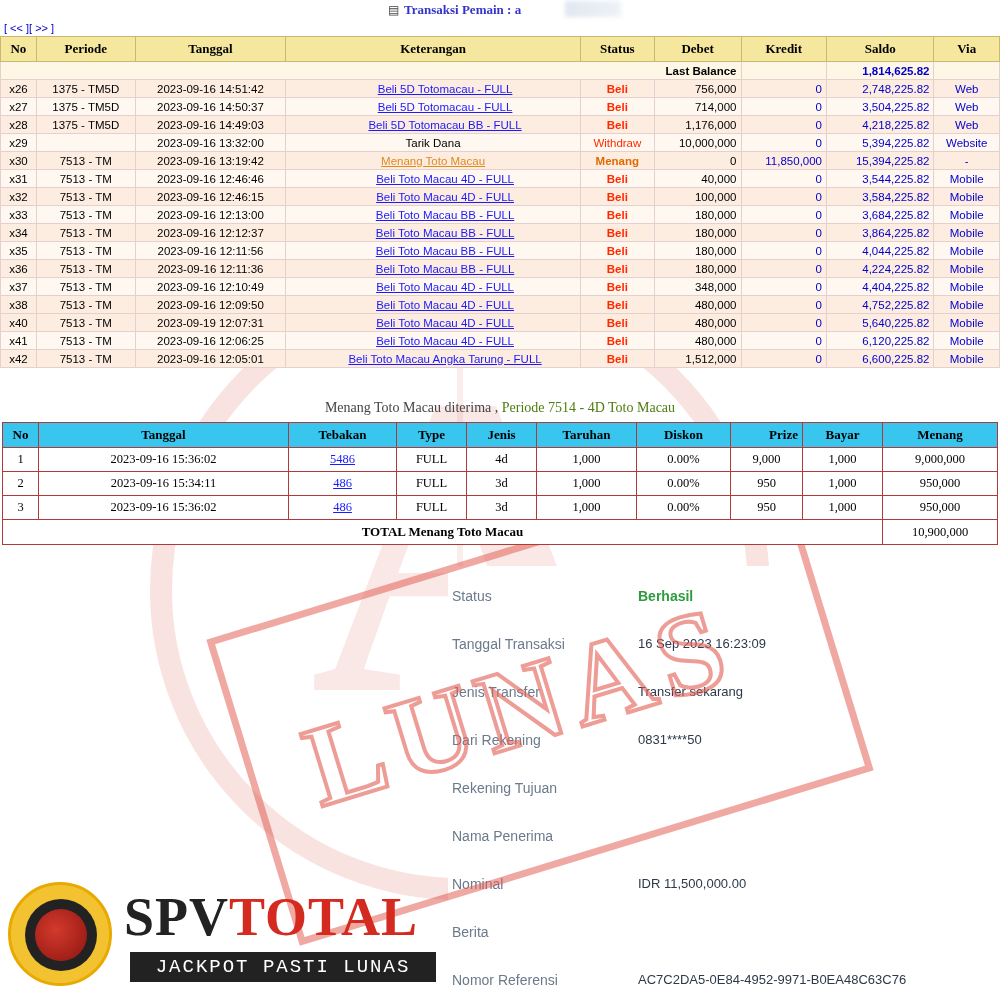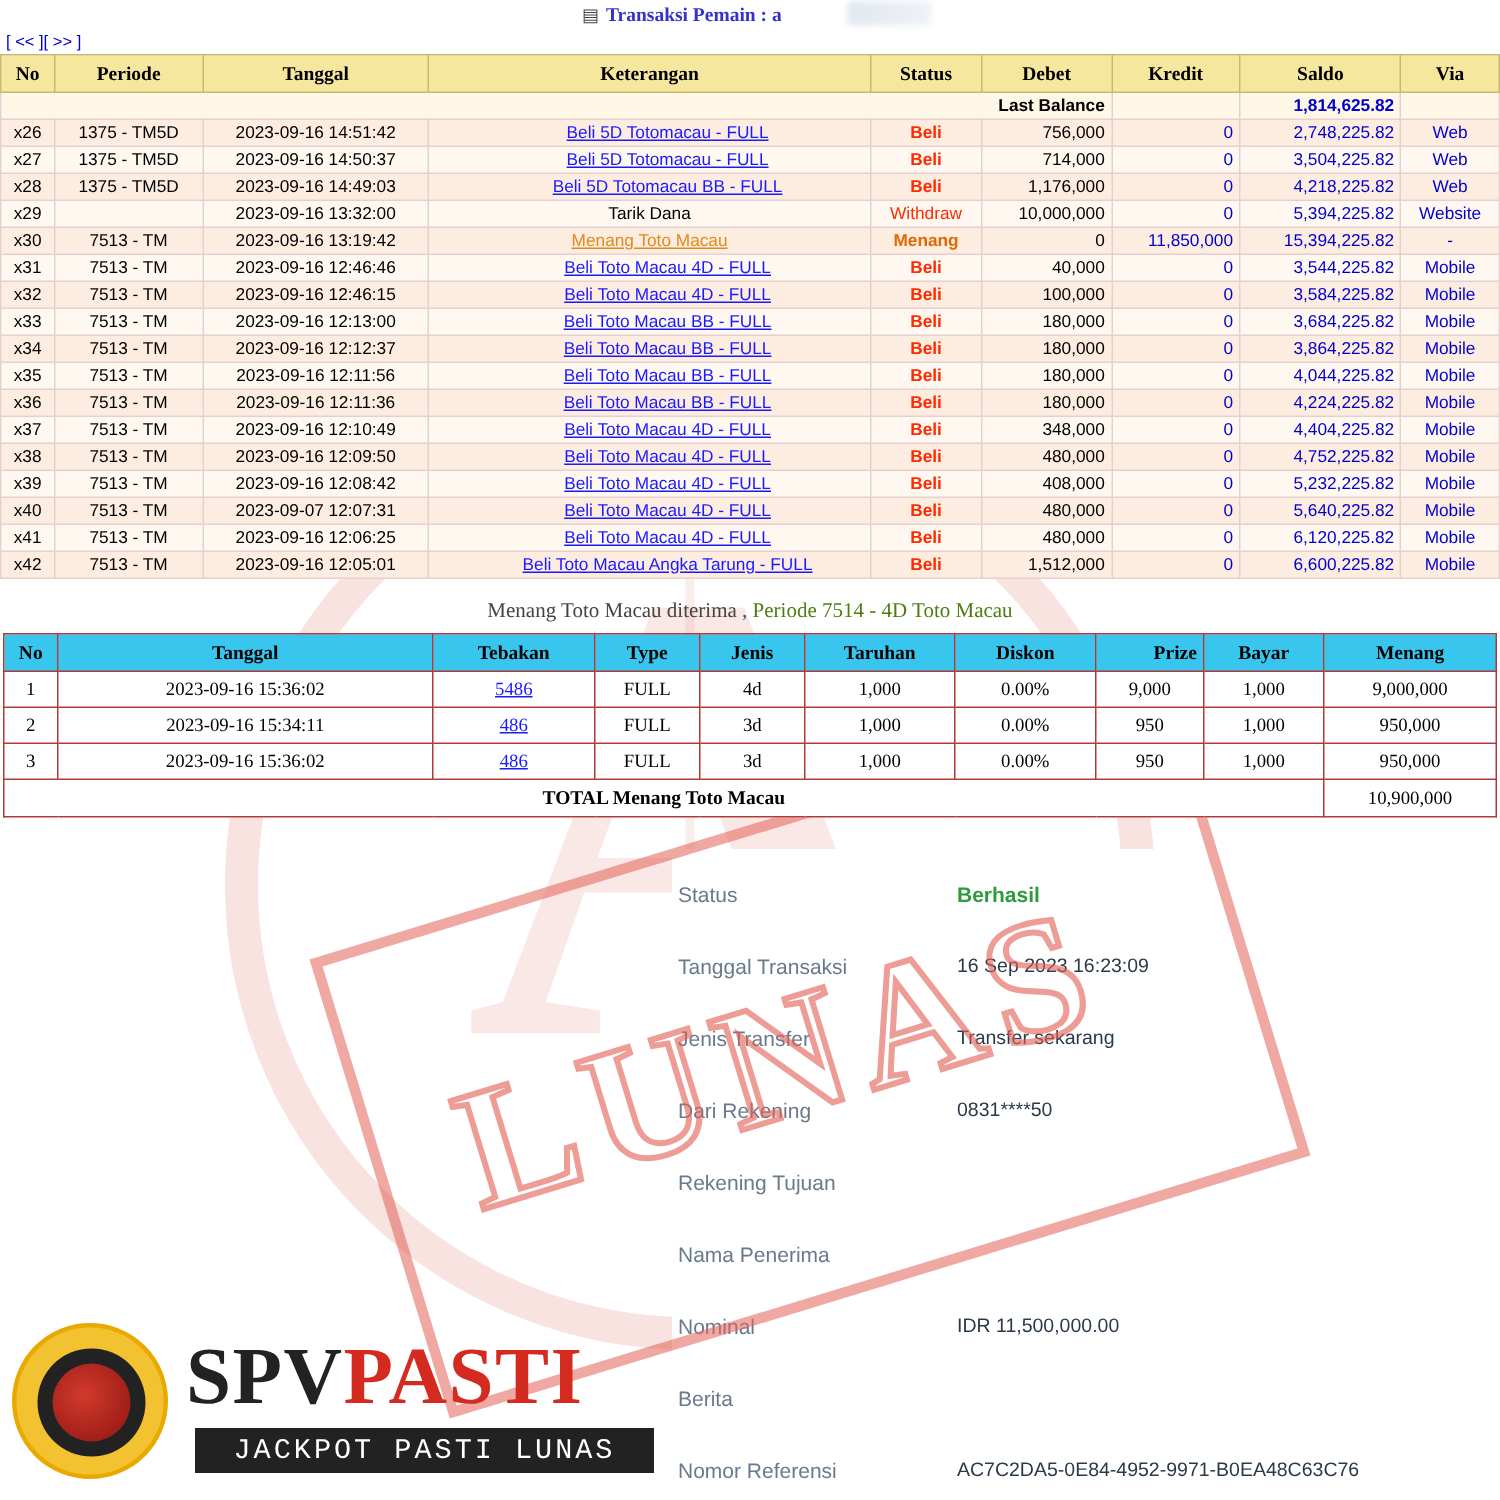--- a/index.html
+++ b/index.html
@@ -342,35 +342,24 @@
         <td class="c">x38</td>
         <td class="c">7513 - TM</td>
         <td class="c">2023-09-16 12:09:50</td>
         <td class="c"><span class="link">Beli Toto Macau 4D - FULL</span></td>
         <td class="c beli">Beli</td>
         <td class="r">480,000</td>
         <td class="r blue">0</td>
         <td class="r blue">4,752,225.82</td>
         <td class="c blue">Mobile</td>
       </tr>
-      <tr class="even">
-        <td class="c">x39</td>
-        <td class="c">7513 - TM</td>
-        <td class="c">2023-09-16 12:08:42</td>
-        <td class="c"><span class="link">Beli Toto Macau 4D - FULL</span></td>
-        <td class="c beli">Beli</td>
-        <td class="r">408,000</td>
-        <td class="r blue">0</td>
-        <td class="r blue">5,232,225.82</td>
-        <td class="c blue">Mobile</td>
-      </tr>
       <tr class="odd">
         <td class="c">x40</td>
         <td class="c">7513 - TM</td>
-        <td class="c">2023-09-07 12:07:31</td>
+        <td class="c">2023-09-19 12:07:31</td>
         <td class="c"><span class="link">Beli Toto Macau 4D - FULL</span></td>
         <td class="c beli">Beli</td>
         <td class="r">480,000</td>
         <td class="r blue">0</td>
         <td class="r blue">5,640,225.82</td>
         <td class="c blue">Mobile</td>
       </tr>
       <tr class="even">
         <td class="c">x41</td>
         <td class="c">7513 - TM</td>
@@ -502,16 +491,16 @@
   <div class="box"></div>
   <div class="txt">LUNAS</div>
 </div>
 
 <div class="logo">
   <div class="zodiac">
     <div class="inner"></div>
     <div class="dragon"></div>
   </div>
   <div class="name">
-    <span class="spv">SPV</span><span class="toto">PASTI</span>
+    <span class="spv">SPV</span><span class="toto">TOTAL</span>
   </div>
   <div class="sub">JACKPOT PASTI LUNAS</div>
 </div>
 
 </body></html>

